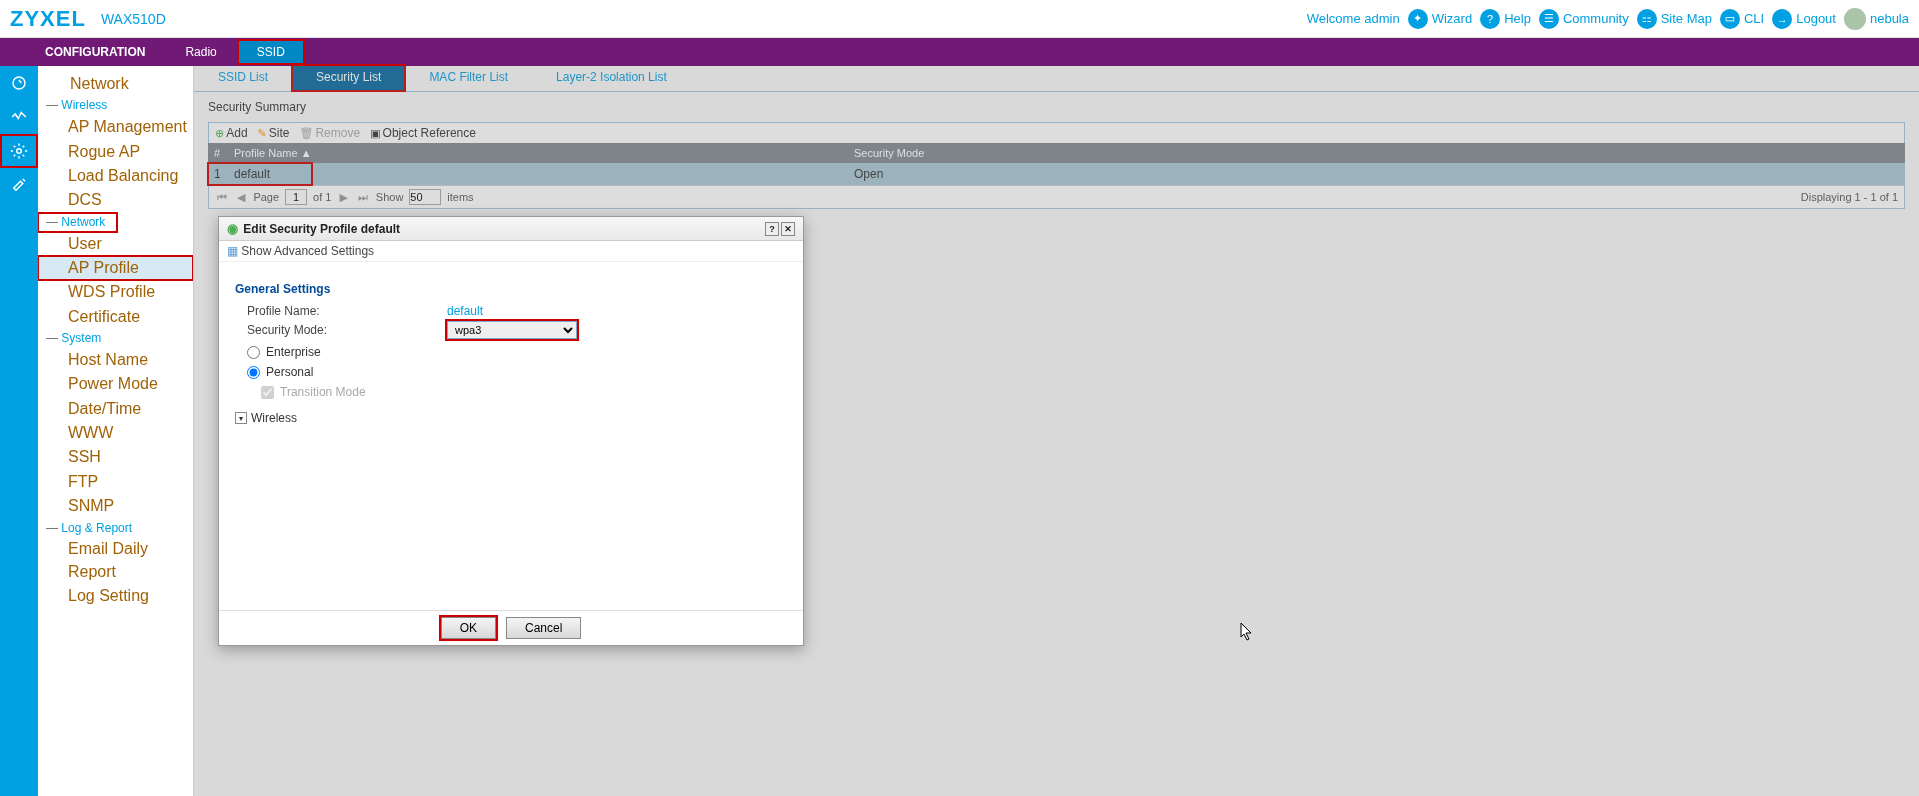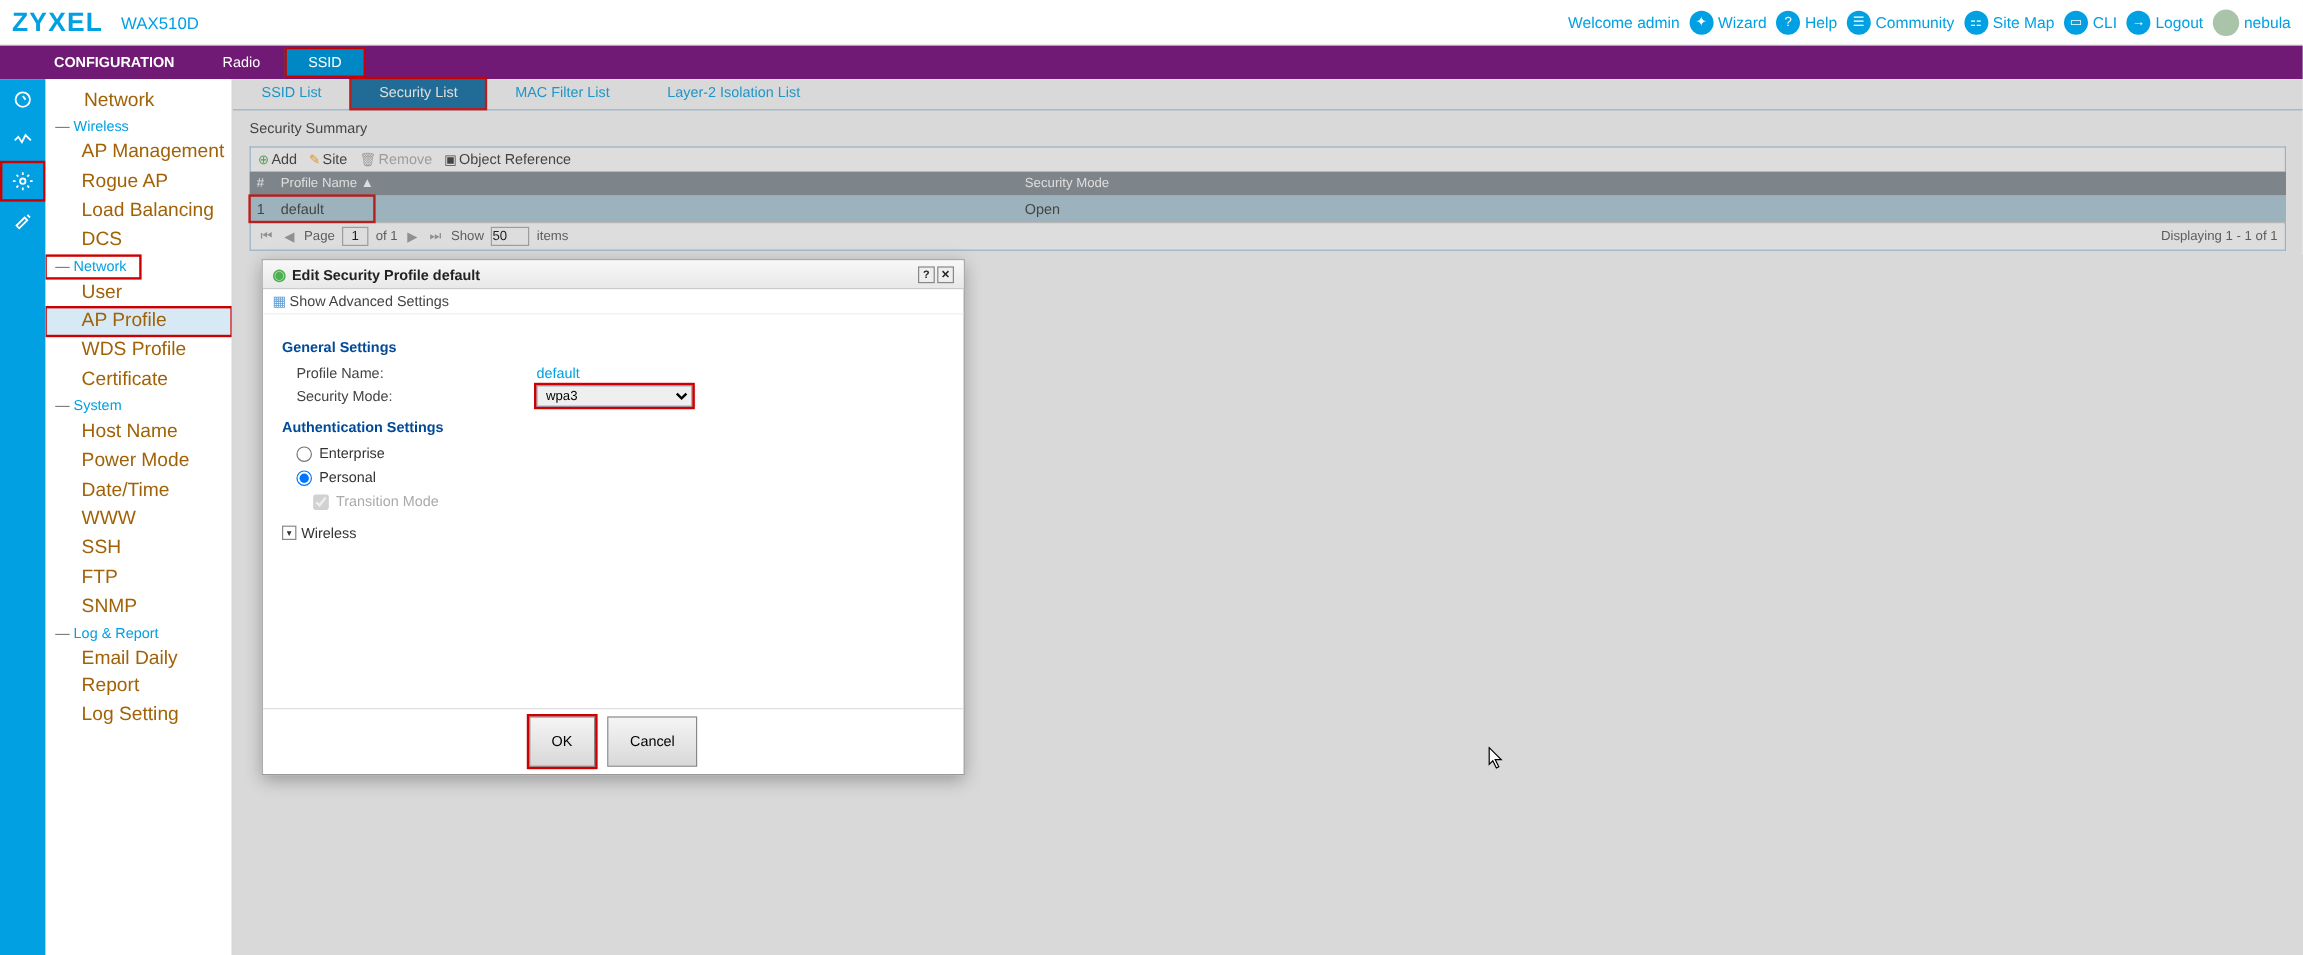--- a/index.html
+++ b/index.html
@@ -84,21 +84,21 @@
 .form-val-link { color: #00A0E2; }
 .form-select { width: 130px; height: 18px; border: 1px solid #7eaac9; font-size: 11px; padding: 0 3px; outline: 2px solid #c00; outline-offset: 0px; box-shadow: 1px 1px 2px rgba(180,0,0,0.6); }
 .form-input-psk { width: 130px; height: 18px; border: 1px solid #7eaac9; font-size: 11px; padding: 0 4px; outline: 2px solid #c00; outline-offset: 0px; box-shadow: 1px 1px 2px rgba(180,0,0,0.6); letter-spacing: 2px; }
 .radio-row { margin: 6px 0 6px 12px; display: flex; align-items: center; gap: 6px; }
 .indent-row { margin-left: 26px; }
 .cb-row { margin: 6px 0 6px 26px; display: flex; align-items: center; gap: 6px; color: #aaa; }
 .adv-row { margin: 12px 0 0 0; display: flex; align-items: center; gap: 4px; }
 .adv-toggle { width: 12px; height: 12px; border: 1px solid #888; display: inline-flex; align-items: center; justify-content: center; font-size: 8px; }
 
 .dlg-footer { padding: 6px; display: flex; justify-content: center; gap: 10px; border-top: 1px solid #ddd; }
-.dlg-btn { padding: 13px 18px; font-size: 12px; border: 1px solid #888; background: linear-gradient(#f5f5f5,#d8d8d8); cursor: pointer; }
+.dlg-btn { padding: 3px 18px; font-size: 12px; border: 1px solid #888; background: linear-gradient(#f5f5f5,#d8d8d8); cursor: pointer; }
 .dlg-btn.ok { outline: 2px solid #c00; outline-offset: 0px; box-shadow: 1px 1px 2px rgba(180,0,0,0.6); }
 
 
 .dim { position: absolute; inset: 0; background: rgba(120,120,120,0.25); pointer-events: none; }
 
 
 .cursor { position: absolute; left: 1240px; top: 622px; width: 14px; height: 20px; pointer-events: none; }
 </style>
 </head>
 <body>
@@ -273,21 +273,20 @@
     <div class="sec-head">General Settings</div>
     <div class="form-row">
       <span class="form-label">Profile Name:</span>
       <span class="form-val-link">default</span>
     </div>
     <div class="form-row">
       <span class="form-label">Security Mode:</span>
       <select class="form-select"><option>wpa3</option></select>
     </div>
 
-    <div class="sec-head">Authentication Settings</div>
     <div class="radio-row">
       <input type="radio" name="auth" style="">
       <span>Enterprise</span>
     </div>
     <div class="radio-row">
       <input type="radio" name="auth" checked="" style="">
       <span>Personal</span>
     </div>
     <div class="cb-row">
       <input type="checkbox" checked="" disabled="" style="">

